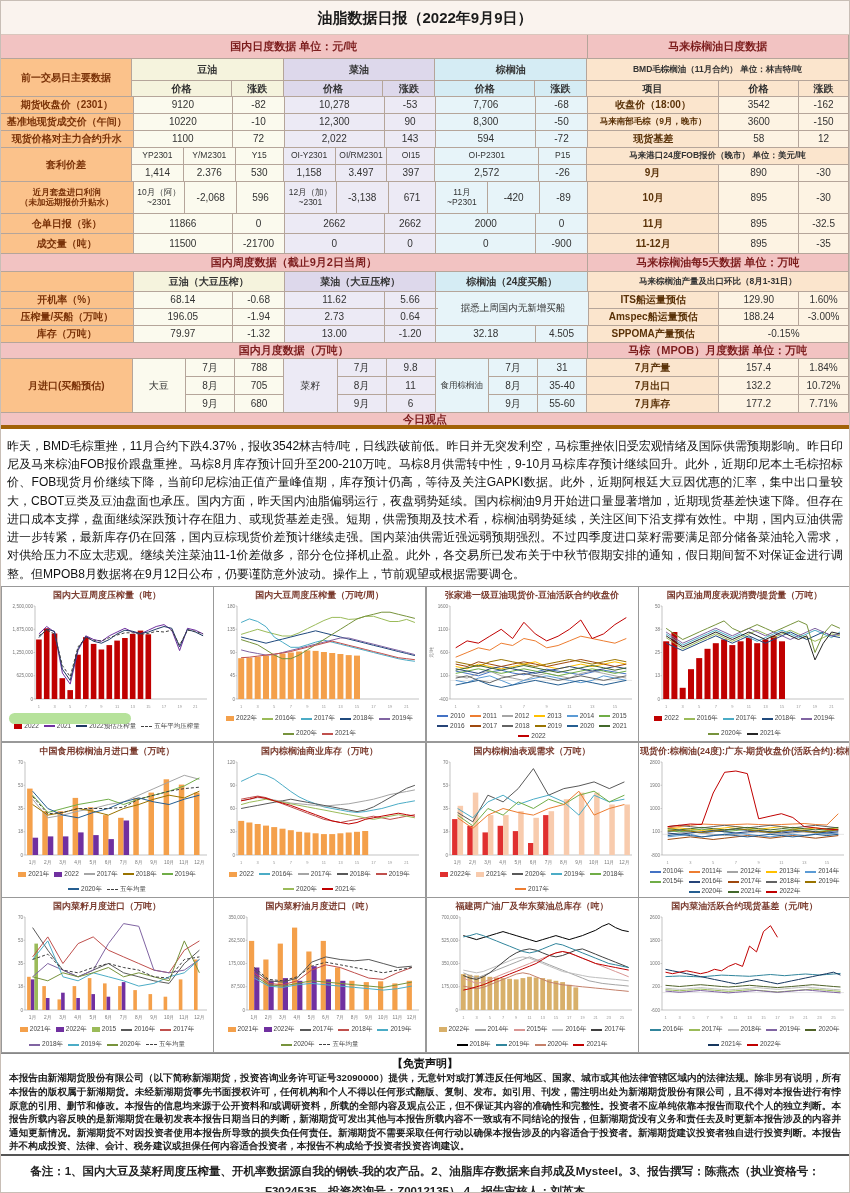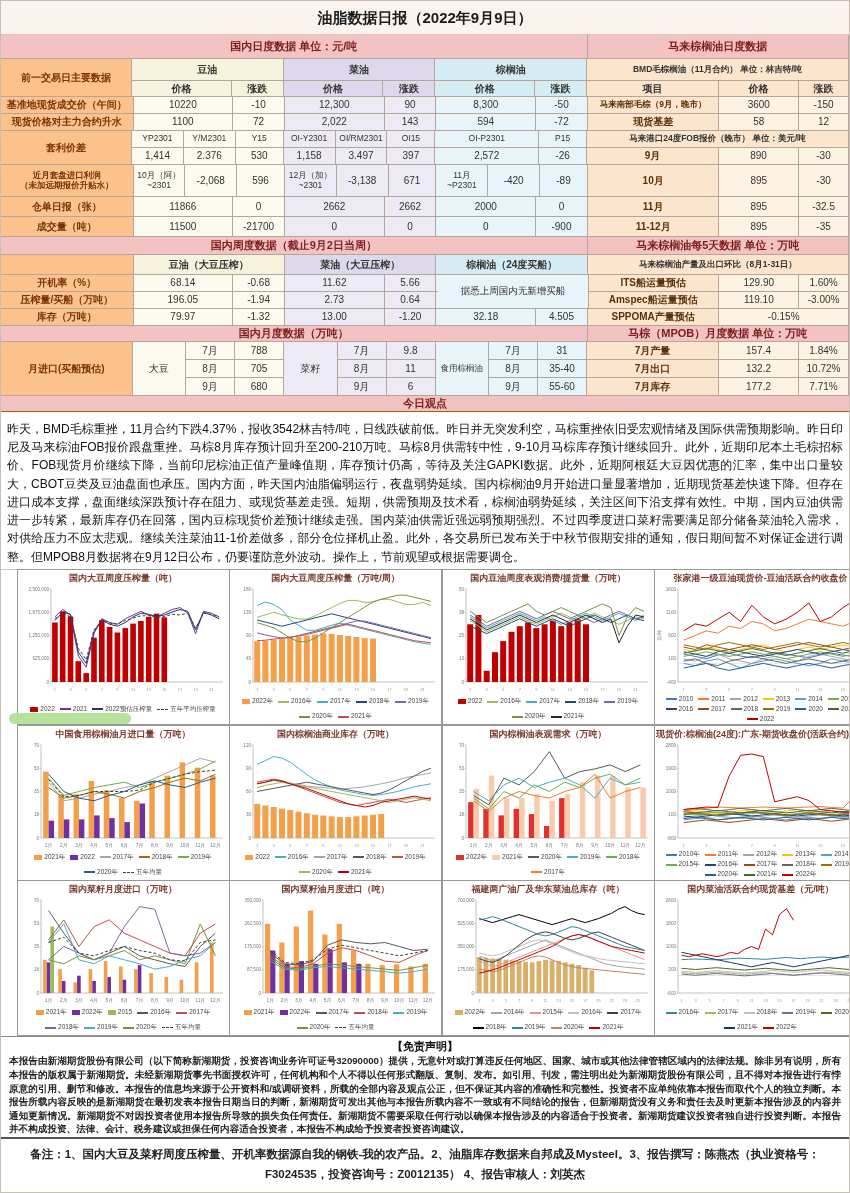--- a/index.html
+++ b/index.html
@@ -28,24 +28,24 @@
   .w-lab{width:133px;} .w-p{width:100px;} .w-c{width:52px;}
   .w-s1{width:52px;} .w-s2{width:52px;} .w-s3{width:48px;} .w-s12{width:104px;}
   .w-g{width:152px;} .w-left{width:588px;} .w-right{width:262px;}
   .w-rl{width:132px;} .w-rp{width:80px;} .w-rc{width:50px;}
   .w-mn{width:54px;} .w-mm{width:49px;} .w-mv{width:49px;}
   .h17{height:17px;} .h16{height:16px;} .h18{height:18px;} .h20{height:20px;} .h22{height:22px;} .h24{height:24px;border-radius:11px;} .h32{height:32px;} .h34{height:34px;} .h38{height:38px;} .h54{height:54px;}
 
   .weekly-wrap{ position:relative; }
   .palm-note { position:absolute; left:437px; top:20px; width:151px; height:34px; background:#e7f4f9; border-right:1px solid #b5a59a; border-bottom:1px solid #b5a59a; display:flex; align-items:center; justify-content:center; font-size:9.5px; color:#333; }
 
-  .viewpoint-banner { height:16px; background:#f2c3c2; color:#7c1d1d; font-weight:bold; font-size:11px; display:flex; align-items:center; justify-content:center; border-bottom:1px solid #a16207; }
+  .viewpoint-banner { height:16px; background:#f2c3c2; color:#7c1d1d; font-weight:bold; font-size:11px; display:flex; align-items:center; justify-content:center; border-bottom:4px solid #a16207; }
   .viewpoint-text { min-height:144px; padding:8px 6px 3px 6px; font-size:12px; line-height:1.52; color:#111; text-align:justify; border-bottom:1px solid #cfc3ba; }
 
-  .chart-grid { display:grid; grid-template-columns:repeat(4,212.5px);padding-left:16px; }
+  .chart-grid { display:grid; grid-template-columns:repeat(4,212.5px); }
   .chart { border:1px solid #999; margin:-0.5px 0 0 -0.5px; padding:2px 1px 0 1px; display:flex; flex-direction:column; height:156px; background:#fff; }
   .chart-title { text-align:center; font-size:9px; font-weight:bold; color:#7a3b2e; height:13px; line-height:13px; white-space:nowrap; overflow:hidden; }
   .chart-body { height:108px; }
   .chart-legend { flex:1; display:flex; flex-wrap:wrap; align-items:center; justify-content:center; gap:1px 5px; font-size:6.5px; color:#444; line-height:1.2; padding:1px 2px; overflow:hidden; }
   .chart-legend .sw-bar{display:inline-block;width:8px;height:5px;margin-right:2px;vertical-align:middle;}
   .chart-legend .sw-line{display:inline-block;width:11px;height:2px;margin-right:2px;vertical-align:middle;}
   .chart-legend .sw-dash{display:inline-block;width:11px;height:0;border-top:1.5px dashed #404040;margin-right:2px;vertical-align:middle;}
 
   .disclaimer { border-top:1px solid #888; padding:2px 8px 1px 8px; }
   .disclaimer-title { text-align:center; font-weight:bold; font-size:11px; color:#111; }
@@ -89,20 +89,32 @@
             <div class="cell rH w-right h22 small">BMD毛棕榈油（11月合约）  单位：林吉特/吨</div>
           </div>
         <div class="trow h16">
           <div class="cell rH w-rl h16">项目</div>
           <div class="cell rH w-rp h16">价格</div>
           <div class="cell rH w-rc h16">涨跌</div>
         </div>
       </div>
     </div>
 
+    <div class="trow h17">
+      <div class="cell lab w-lab">期货收盘价（2301）</div>
+      <div class="cell soy w-p">9120</div>
+      <div class="cell soy w-c">-82</div>
+      <div class="cell rape w-p">10,278</div>
+      <div class="cell rape w-c">-53</div>
+      <div class="cell palm w-p">7,706</div>
+      <div class="cell palm w-c">-68</div>
+      <div class="cell rLab w-rl">收盘价（18:00）</div>
+      <div class="cell rC w-rp">3542</div>
+      <div class="cell rC w-rc">-162</div>
+    </div>
     <div class="trow h17">
       <div class="cell lab w-lab">基准地现货成交价（午间）</div>
       <div class="cell soy w-p">10220</div>
       <div class="cell soy w-c">-10</div>
       <div class="cell rape w-p">12,300</div>
       <div class="cell rape w-c">90</div>
       <div class="cell palm w-p">8,300</div>
       <div class="cell palm w-c">-50</div>
       <div class="cell rLab w-rl small">马来南部毛棕（9月，晚市）</div>
       <div class="cell rC w-rp">3600</div>
@@ -228,21 +240,21 @@
         <div class="cell rC w-rc">1.60%</div>
       </div>
       <div class="trow h17">
         <div class="cell lab w-lab">压榨量/买船（万吨）</div>
         <div class="cell soy w-p">196.05</div>
         <div class="cell soy w-c">-1.94</div>
         <div class="cell rape w-p">2.73</div>
         <div class="cell rape w-c">0.64</div>
         <div class="cell palm w-g"></div>
         <div class="cell rLab w-rl">Amspec船运量预估</div>
-        <div class="cell rC w-rp">119.10</div>
+        <div class="cell rC w-rp">188.24</div>
         <div class="cell rC w-rc">-3.00%</div>
       </div>
       <div class="trow h17">
         <div class="cell lab w-lab">库存（万吨）</div>
         <div class="cell soy w-p">79.97</div>
         <div class="cell soy w-c">-1.32</div>
         <div class="cell rape w-p">13.00</div>
         <div class="cell rape w-c">-1.20</div>
         <div class="cell palm w-p">32.18</div>
         <div class="cell palm w-c">4.505</div>
@@ -432,20 +444,75 @@
           <span class="li"><span class="sw-bar" style="background:#f4a04b"></span>2022年</span>
           <span class="li"><span class="sw-line" style="background:#9bbb59"></span>2016年</span>
           <span class="li"><span class="sw-line" style="background:#4bacc6"></span>2017年</span>
           <span class="li"><span class="sw-line" style="background:#1f497d"></span>2018年</span>
           <span class="li"><span class="sw-line" style="background:#8064a2"></span>2019年</span>
           <span class="li"><span class="sw-line" style="background:#77933c"></span>2020年</span>
           <span class="li"><span class="sw-line" style="background:#c0504d"></span>2021年</span>
         </div>
       </div>
     <div class="chart">
+        <div class="chart-title">张家港一级豆油现货价-豆油活跃合约收盘价</div>
+        <div class="chart-body"><svg width="208" height="108" xmlns="http://www.w3.org/2000/svg">
+            <line x1="22" y1="4" x2="22" y2="97" stroke="#aaa" stroke-width="0.7"></line>
+            <line x1="22" y1="97" x2="204" y2="97" stroke="#aaa" stroke-width="0.7"></line>
+            <text x="20" y="98.5" font-size="4.6" fill="#777" text-anchor="end">-400</text>
+            <line x1="20.5" y1="97" x2="22" y2="97" stroke="#aaa" stroke-width="0.6"></line>
+            <text x="20" y="75.25" font-size="4.6" fill="#777" text-anchor="end">100</text>
+            <line x1="20.5" y1="73.75" x2="22" y2="73.75" stroke="#aaa" stroke-width="0.6"></line>
+            <text x="20" y="52" font-size="4.6" fill="#777" text-anchor="end">600</text>
+            <line x1="20.5" y1="50.5" x2="22" y2="50.5" stroke="#aaa" stroke-width="0.6"></line>
+            <text x="20" y="28.75" font-size="4.6" fill="#777" text-anchor="end">1100</text>
+            <line x1="20.5" y1="27.25" x2="22" y2="27.25" stroke="#aaa" stroke-width="0.6"></line>
+            <text x="20" y="5.5" font-size="4.6" fill="#777" text-anchor="end">1600</text>
+            <line x1="20.5" y1="4" x2="22" y2="4" stroke="#aaa" stroke-width="0.6"></line>
+            <line x1="22" y1="78.4" x2="204" y2="78.4" stroke="#ccc" stroke-width="0.5"></line>
+            <polyline points="27.7,69.1 39.1,71.4 50.4,73.8 61.8,70.0 73.2,68.2 84.6,71.0 95.9,72.8 107.3,70.0 118.7,67.2 130.1,69.1 141.4,71.0 152.8,72.8 164.2,70.0 175.6,68.2 186.9,70.0 198.3,71.9" fill="none" stroke="#4472c4" stroke-width="1"></polyline>
+            <polyline points="27.7,55.2 39.1,50.5 50.4,45.8 61.8,48.2 73.2,41.2 84.6,43.5 95.9,36.5 107.3,38.9 118.7,45.8 130.1,43.5 141.4,38.9 152.8,34.2 164.2,36.5 175.6,38.9 186.9,41.2 198.3,36.5" fill="none" stroke="#ed7d31" stroke-width="1"></polyline>
+            <polyline points="27.7,73.8 39.1,76.1 50.4,71.4 61.8,69.1 73.2,73.8 84.6,76.1 95.9,78.4 107.3,73.8 118.7,71.4 130.1,73.8 141.4,76.1 152.8,71.4 164.2,69.1 175.6,71.4 186.9,73.8 198.3,76.1" fill="none" stroke="#a5a5a5" stroke-width="1"></polyline>
+            <polyline points="27.7,64.5 39.1,66.8 50.4,62.1 61.8,64.5 73.2,66.8 84.6,64.5 95.9,62.1 107.3,59.8 118.7,64.5 130.1,66.8 141.4,64.5 152.8,62.1 164.2,64.5 175.6,62.1 186.9,59.8 198.3,62.1" fill="none" stroke="#ffc000" stroke-width="1"></polyline>
+            <polyline points="27.7,78.4 39.1,80.7 50.4,76.1 61.8,73.8 73.2,78.4 84.6,83.0 95.9,78.4 107.3,76.1 118.7,73.8 130.1,76.1 141.4,78.4 152.8,80.7 164.2,78.4 175.6,73.8 186.9,76.1 198.3,78.4" fill="none" stroke="#5b9bd5" stroke-width="1"></polyline>
+            <polyline points="27.7,71.4 39.1,69.1 50.4,66.8 61.8,69.1 73.2,71.4 84.6,69.1 95.9,66.8 107.3,69.1 118.7,71.4 130.1,73.8 141.4,71.4 152.8,69.1 164.2,66.8 175.6,69.1 186.9,71.4 198.3,69.1" fill="none" stroke="#70ad47" stroke-width="1"></polyline>
+            <polyline points="27.7,66.8 39.1,69.1 50.4,71.4 61.8,66.8 73.2,64.5 84.6,66.8 95.9,69.1 107.3,71.4 118.7,69.1 130.1,66.8 141.4,64.5 152.8,66.8 164.2,69.1 175.6,66.8 186.9,64.5 198.3,66.8" fill="none" stroke="#264478" stroke-width="1"></polyline>
+            <polyline points="27.7,62.1 39.1,64.5 50.4,59.8 61.8,62.1 73.2,64.5 84.6,62.1 95.9,59.8 107.3,62.1 118.7,64.5 130.1,62.1 141.4,59.8 152.8,57.5 164.2,59.8 175.6,62.1 186.9,64.5 198.3,62.1" fill="none" stroke="#9e480e" stroke-width="1"></polyline>
+            <polyline points="27.7,76.1 39.1,73.8 50.4,78.4 61.8,80.7 73.2,76.1 84.6,73.8 95.9,71.4 107.3,73.8 118.7,76.1 130.1,78.4 141.4,76.1 152.8,73.8 164.2,76.1 175.6,78.4 186.9,76.1 198.3,73.8" fill="none" stroke="#636363" stroke-width="1"></polyline>
+            <polyline points="27.7,59.8 39.1,62.1 50.4,64.5 61.8,59.8 73.2,57.5 84.6,59.8 95.9,62.1 107.3,64.5 118.7,62.1 130.1,59.8 141.4,57.5 152.8,59.8 164.2,62.1 175.6,59.8 186.9,57.5 198.3,59.8" fill="none" stroke="#997300" stroke-width="1"></polyline>
+            <polyline points="27.7,83.0 39.1,80.7 50.4,78.4 61.8,83.0 73.2,85.4 84.6,83.0 95.9,80.7 107.3,78.4 118.7,80.7 130.1,83.0 141.4,80.7 152.8,78.4 164.2,80.7 175.6,83.0 186.9,80.7 198.3,78.4" fill="none" stroke="#255e91" stroke-width="1"></polyline>
+            <polyline points="27.7,68.2 39.1,65.8 50.4,63.5 61.8,65.8 73.2,68.2 84.6,65.8 95.9,63.5 107.3,65.8 118.7,68.2 130.1,70.5 141.4,68.2 152.8,65.8 164.2,63.5 175.6,65.8 186.9,68.2 198.3,65.8" fill="none" stroke="#43682b" stroke-width="1"></polyline>
+            <polyline points="27.7,45.8 39.1,38.9 50.4,41.2 61.8,34.2 73.2,27.3 84.6,36.5 95.9,20.3 107.3,31.9 118.7,38.9 130.1,34.2 141.4,27.3 152.8,18.0 164.2,36.5 175.6,31.9 186.9,22.6 198.3,15.6" fill="none" stroke="#c00000" stroke-width="1"></polyline>
+            <text x="27.6875" y="105.5" font-size="4" fill="#999" text-anchor="middle">1</text>
+            <text x="50.4375" y="105.5" font-size="4" fill="#999" text-anchor="middle">3</text>
+            <text x="73.1875" y="105.5" font-size="4" fill="#999" text-anchor="middle">5</text>
+            <text x="95.9375" y="105.5" font-size="4" fill="#999" text-anchor="middle">7</text>
+            <text x="118.6875" y="105.5" font-size="4" fill="#999" text-anchor="middle">9</text>
+            <text x="141.4375" y="105.5" font-size="4" fill="#999" text-anchor="middle">11</text>
+            <text x="164.1875" y="105.5" font-size="4" fill="#999" text-anchor="middle">13</text>
+            <text x="186.9375" y="105.5" font-size="4" fill="#999" text-anchor="middle">15</text>
+            <text x="5" y="50.5" font-size="4.6" fill="#777" text-anchor="middle" transform="rotate(-90 5 50.5)">元/吨</text>
+          </svg></div>
+        <div class="chart-legend">
+          <span class="li"><span class="sw-line" style="background:#4472c4"></span>2010</span>
+          <span class="li"><span class="sw-line" style="background:#ed7d31"></span>2011</span>
+          <span class="li"><span class="sw-line" style="background:#a5a5a5"></span>2012</span>
+          <span class="li"><span class="sw-line" style="background:#ffc000"></span>2013</span>
+          <span class="li"><span class="sw-line" style="background:#5b9bd5"></span>2014</span>
+          <span class="li"><span class="sw-line" style="background:#70ad47"></span>2015</span>
+          <span class="li"><span class="sw-line" style="background:#264478"></span>2016</span>
+          <span class="li"><span class="sw-line" style="background:#9e480e"></span>2017</span>
+          <span class="li"><span class="sw-line" style="background:#636363"></span>2018</span>
+          <span class="li"><span class="sw-line" style="background:#997300"></span>2019</span>
+          <span class="li"><span class="sw-line" style="background:#255e91"></span>2020</span>
+          <span class="li"><span class="sw-line" style="background:#43682b"></span>2021</span>
+          <span class="li"><span class="sw-line" style="background:#c00000"></span>2022</span>
+        </div>
+      </div>
+    <div class="chart">
         <div class="chart-title">国内豆油周度表观消费/提货量（万吨）</div>
         <div class="chart-body"><svg width="208" height="108" xmlns="http://www.w3.org/2000/svg">
             <line x1="22" y1="4" x2="22" y2="97" stroke="#aaa" stroke-width="0.7"></line>
             <line x1="22" y1="97" x2="204" y2="97" stroke="#aaa" stroke-width="0.7"></line>
             <text x="20" y="98.5" font-size="4.6" fill="#777" text-anchor="end">0</text>
             <line x1="20.5" y1="97" x2="22" y2="97" stroke="#aaa" stroke-width="0.6"></line>
             <text x="20" y="75.25" font-size="4.6" fill="#777" text-anchor="end">13</text>
             <line x1="20.5" y1="73.75" x2="22" y2="73.75" stroke="#aaa" stroke-width="0.6"></line>
             <text x="20" y="52" font-size="4.6" fill="#777" text-anchor="end">25</text>
             <line x1="20.5" y1="50.5" x2="22" y2="50.5" stroke="#aaa" stroke-width="0.6"></line>
@@ -487,75 +554,20 @@
             <text x="191.5909090909091" y="105.5" font-size="4" fill="#999" text-anchor="middle">21</text>
           </svg></div>
         <div class="chart-legend">
           <span class="li"><span class="sw-bar" style="background:#c00000"></span>2022</span>
           <span class="li"><span class="sw-line" style="background:#9bbb59"></span>2016年</span>
           <span class="li"><span class="sw-line" style="background:#4bacc6"></span>2017年</span>
           <span class="li"><span class="sw-line" style="background:#1f497d"></span>2018年</span>
           <span class="li"><span class="sw-line" style="background:#8064a2"></span>2019年</span>
           <span class="li"><span class="sw-line" style="background:#77933c"></span>2020年</span>
           <span class="li"><span class="sw-line" style="background:#262626"></span>2021年</span>
-        </div>
-      </div>
-    <div class="chart">
-        <div class="chart-title">张家港一级豆油现货价-豆油活跃合约收盘价</div>
-        <div class="chart-body"><svg width="208" height="108" xmlns="http://www.w3.org/2000/svg">
-            <line x1="22" y1="4" x2="22" y2="97" stroke="#aaa" stroke-width="0.7"></line>
-            <line x1="22" y1="97" x2="204" y2="97" stroke="#aaa" stroke-width="0.7"></line>
-            <text x="20" y="98.5" font-size="4.6" fill="#777" text-anchor="end">-400</text>
-            <line x1="20.5" y1="97" x2="22" y2="97" stroke="#aaa" stroke-width="0.6"></line>
-            <text x="20" y="75.25" font-size="4.6" fill="#777" text-anchor="end">100</text>
-            <line x1="20.5" y1="73.75" x2="22" y2="73.75" stroke="#aaa" stroke-width="0.6"></line>
-            <text x="20" y="52" font-size="4.6" fill="#777" text-anchor="end">600</text>
-            <line x1="20.5" y1="50.5" x2="22" y2="50.5" stroke="#aaa" stroke-width="0.6"></line>
-            <text x="20" y="28.75" font-size="4.6" fill="#777" text-anchor="end">1100</text>
-            <line x1="20.5" y1="27.25" x2="22" y2="27.25" stroke="#aaa" stroke-width="0.6"></line>
-            <text x="20" y="5.5" font-size="4.6" fill="#777" text-anchor="end">1600</text>
-            <line x1="20.5" y1="4" x2="22" y2="4" stroke="#aaa" stroke-width="0.6"></line>
-            <line x1="22" y1="78.4" x2="204" y2="78.4" stroke="#ccc" stroke-width="0.5"></line>
-            <polyline points="27.7,69.1 39.1,71.4 50.4,73.8 61.8,70.0 73.2,68.2 84.6,71.0 95.9,72.8 107.3,70.0 118.7,67.2 130.1,69.1 141.4,71.0 152.8,72.8 164.2,70.0 175.6,68.2 186.9,70.0 198.3,71.9" fill="none" stroke="#4472c4" stroke-width="1"></polyline>
-            <polyline points="27.7,55.2 39.1,50.5 50.4,45.8 61.8,48.2 73.2,41.2 84.6,43.5 95.9,36.5 107.3,38.9 118.7,45.8 130.1,43.5 141.4,38.9 152.8,34.2 164.2,36.5 175.6,38.9 186.9,41.2 198.3,36.5" fill="none" stroke="#ed7d31" stroke-width="1"></polyline>
-            <polyline points="27.7,73.8 39.1,76.1 50.4,71.4 61.8,69.1 73.2,73.8 84.6,76.1 95.9,78.4 107.3,73.8 118.7,71.4 130.1,73.8 141.4,76.1 152.8,71.4 164.2,69.1 175.6,71.4 186.9,73.8 198.3,76.1" fill="none" stroke="#a5a5a5" stroke-width="1"></polyline>
-            <polyline points="27.7,64.5 39.1,66.8 50.4,62.1 61.8,64.5 73.2,66.8 84.6,64.5 95.9,62.1 107.3,59.8 118.7,64.5 130.1,66.8 141.4,64.5 152.8,62.1 164.2,64.5 175.6,62.1 186.9,59.8 198.3,62.1" fill="none" stroke="#ffc000" stroke-width="1"></polyline>
-            <polyline points="27.7,78.4 39.1,80.7 50.4,76.1 61.8,73.8 73.2,78.4 84.6,83.0 95.9,78.4 107.3,76.1 118.7,73.8 130.1,76.1 141.4,78.4 152.8,80.7 164.2,78.4 175.6,73.8 186.9,76.1 198.3,78.4" fill="none" stroke="#5b9bd5" stroke-width="1"></polyline>
-            <polyline points="27.7,71.4 39.1,69.1 50.4,66.8 61.8,69.1 73.2,71.4 84.6,69.1 95.9,66.8 107.3,69.1 118.7,71.4 130.1,73.8 141.4,71.4 152.8,69.1 164.2,66.8 175.6,69.1 186.9,71.4 198.3,69.1" fill="none" stroke="#70ad47" stroke-width="1"></polyline>
-            <polyline points="27.7,66.8 39.1,69.1 50.4,71.4 61.8,66.8 73.2,64.5 84.6,66.8 95.9,69.1 107.3,71.4 118.7,69.1 130.1,66.8 141.4,64.5 152.8,66.8 164.2,69.1 175.6,66.8 186.9,64.5 198.3,66.8" fill="none" stroke="#264478" stroke-width="1"></polyline>
-            <polyline points="27.7,62.1 39.1,64.5 50.4,59.8 61.8,62.1 73.2,64.5 84.6,62.1 95.9,59.8 107.3,62.1 118.7,64.5 130.1,62.1 141.4,59.8 152.8,57.5 164.2,59.8 175.6,62.1 186.9,64.5 198.3,62.1" fill="none" stroke="#9e480e" stroke-width="1"></polyline>
-            <polyline points="27.7,76.1 39.1,73.8 50.4,78.4 61.8,80.7 73.2,76.1 84.6,73.8 95.9,71.4 107.3,73.8 118.7,76.1 130.1,78.4 141.4,76.1 152.8,73.8 164.2,76.1 175.6,78.4 186.9,76.1 198.3,73.8" fill="none" stroke="#636363" stroke-width="1"></polyline>
-            <polyline points="27.7,59.8 39.1,62.1 50.4,64.5 61.8,59.8 73.2,57.5 84.6,59.8 95.9,62.1 107.3,64.5 118.7,62.1 130.1,59.8 141.4,57.5 152.8,59.8 164.2,62.1 175.6,59.8 186.9,57.5 198.3,59.8" fill="none" stroke="#997300" stroke-width="1"></polyline>
-            <polyline points="27.7,83.0 39.1,80.7 50.4,78.4 61.8,83.0 73.2,85.4 84.6,83.0 95.9,80.7 107.3,78.4 118.7,80.7 130.1,83.0 141.4,80.7 152.8,78.4 164.2,80.7 175.6,83.0 186.9,80.7 198.3,78.4" fill="none" stroke="#255e91" stroke-width="1"></polyline>
-            <polyline points="27.7,68.2 39.1,65.8 50.4,63.5 61.8,65.8 73.2,68.2 84.6,65.8 95.9,63.5 107.3,65.8 118.7,68.2 130.1,70.5 141.4,68.2 152.8,65.8 164.2,63.5 175.6,65.8 186.9,68.2 198.3,65.8" fill="none" stroke="#43682b" stroke-width="1"></polyline>
-            <polyline points="27.7,45.8 39.1,38.9 50.4,41.2 61.8,34.2 73.2,27.3 84.6,36.5 95.9,20.3 107.3,31.9 118.7,38.9 130.1,34.2 141.4,27.3 152.8,18.0 164.2,36.5 175.6,31.9 186.9,22.6 198.3,15.6" fill="none" stroke="#c00000" stroke-width="1"></polyline>
-            <text x="27.6875" y="105.5" font-size="4" fill="#999" text-anchor="middle">1</text>
-            <text x="50.4375" y="105.5" font-size="4" fill="#999" text-anchor="middle">3</text>
-            <text x="73.1875" y="105.5" font-size="4" fill="#999" text-anchor="middle">5</text>
-            <text x="95.9375" y="105.5" font-size="4" fill="#999" text-anchor="middle">7</text>
-            <text x="118.6875" y="105.5" font-size="4" fill="#999" text-anchor="middle">9</text>
-            <text x="141.4375" y="105.5" font-size="4" fill="#999" text-anchor="middle">11</text>
-            <text x="164.1875" y="105.5" font-size="4" fill="#999" text-anchor="middle">13</text>
-            <text x="186.9375" y="105.5" font-size="4" fill="#999" text-anchor="middle">15</text>
-            <text x="5" y="50.5" font-size="4.6" fill="#777" text-anchor="middle" transform="rotate(-90 5 50.5)">元/吨</text>
-          </svg></div>
-        <div class="chart-legend">
-          <span class="li"><span class="sw-line" style="background:#4472c4"></span>2010</span>
-          <span class="li"><span class="sw-line" style="background:#ed7d31"></span>2011</span>
-          <span class="li"><span class="sw-line" style="background:#a5a5a5"></span>2012</span>
-          <span class="li"><span class="sw-line" style="background:#ffc000"></span>2013</span>
-          <span class="li"><span class="sw-line" style="background:#5b9bd5"></span>2014</span>
-          <span class="li"><span class="sw-line" style="background:#70ad47"></span>2015</span>
-          <span class="li"><span class="sw-line" style="background:#264478"></span>2016</span>
-          <span class="li"><span class="sw-line" style="background:#9e480e"></span>2017</span>
-          <span class="li"><span class="sw-line" style="background:#636363"></span>2018</span>
-          <span class="li"><span class="sw-line" style="background:#997300"></span>2019</span>
-          <span class="li"><span class="sw-line" style="background:#255e91"></span>2020</span>
-          <span class="li"><span class="sw-line" style="background:#43682b"></span>2021</span>
-          <span class="li"><span class="sw-line" style="background:#c00000"></span>2022</span>
         </div>
       </div>
     <div class="chart">
         <div class="chart-title">中国食用棕榈油月进口量（万吨）</div>
         <div class="chart-body"><svg width="208" height="108" xmlns="http://www.w3.org/2000/svg">
             <line x1="22" y1="4" x2="22" y2="97" stroke="#aaa" stroke-width="0.7"></line>
             <line x1="22" y1="97" x2="204" y2="97" stroke="#aaa" stroke-width="0.7"></line>
             <text x="20" y="98.5" font-size="4.6" fill="#777" text-anchor="end">0</text>
             <line x1="20.5" y1="97" x2="22" y2="97" stroke="#aaa" stroke-width="0.6"></line>
             <text x="20" y="75.25" font-size="4.6" fill="#777" text-anchor="end">18</text>

